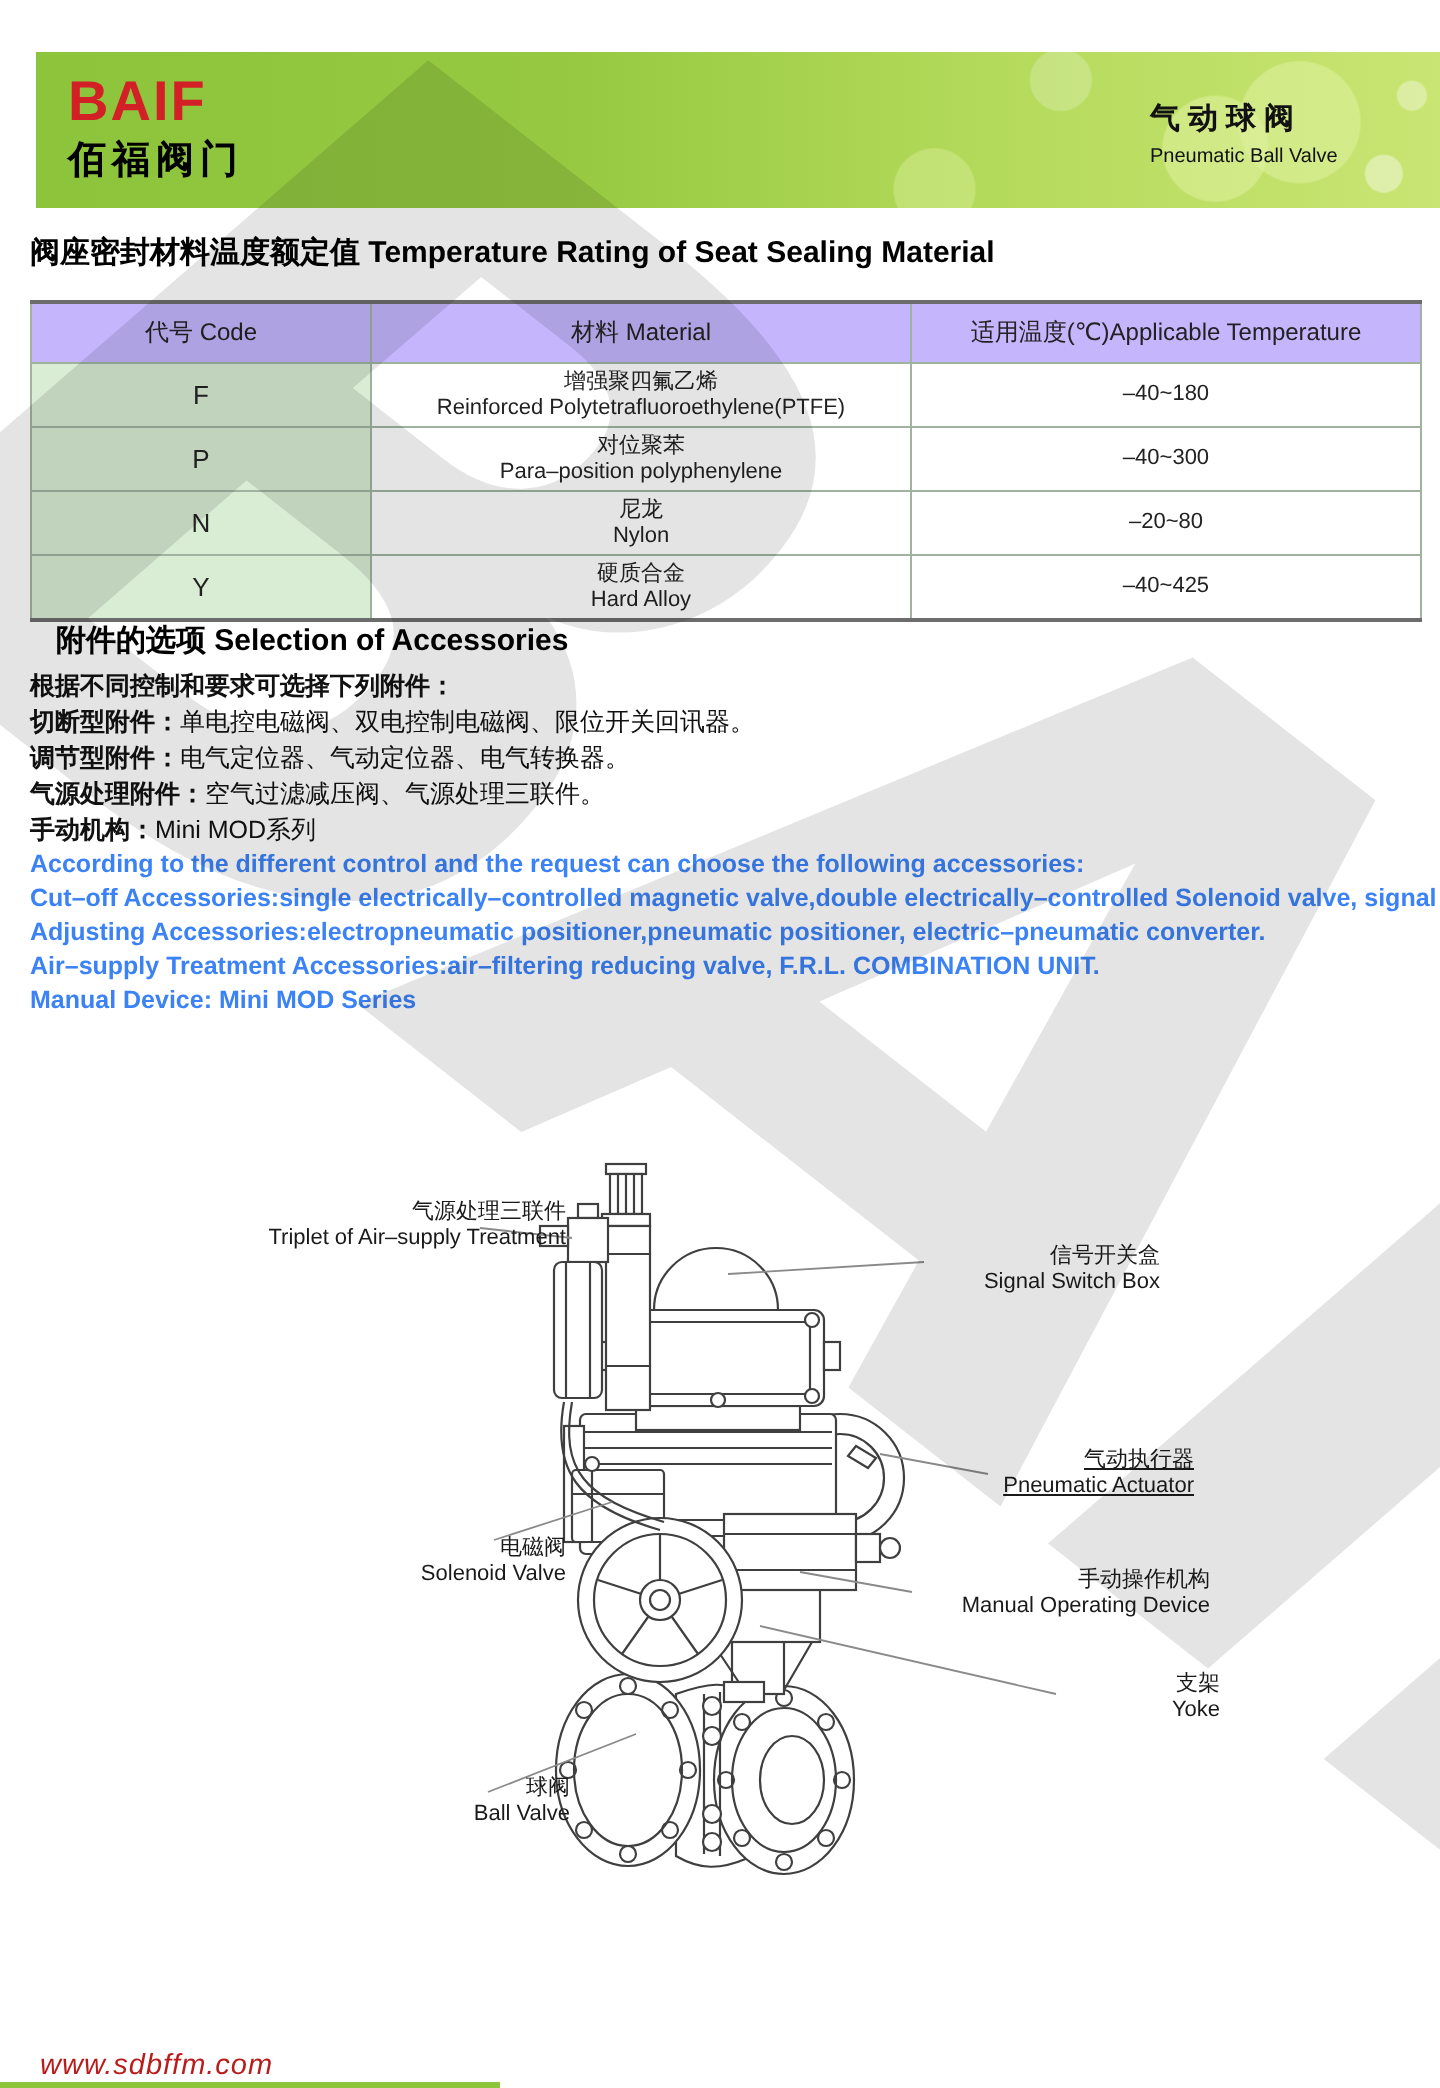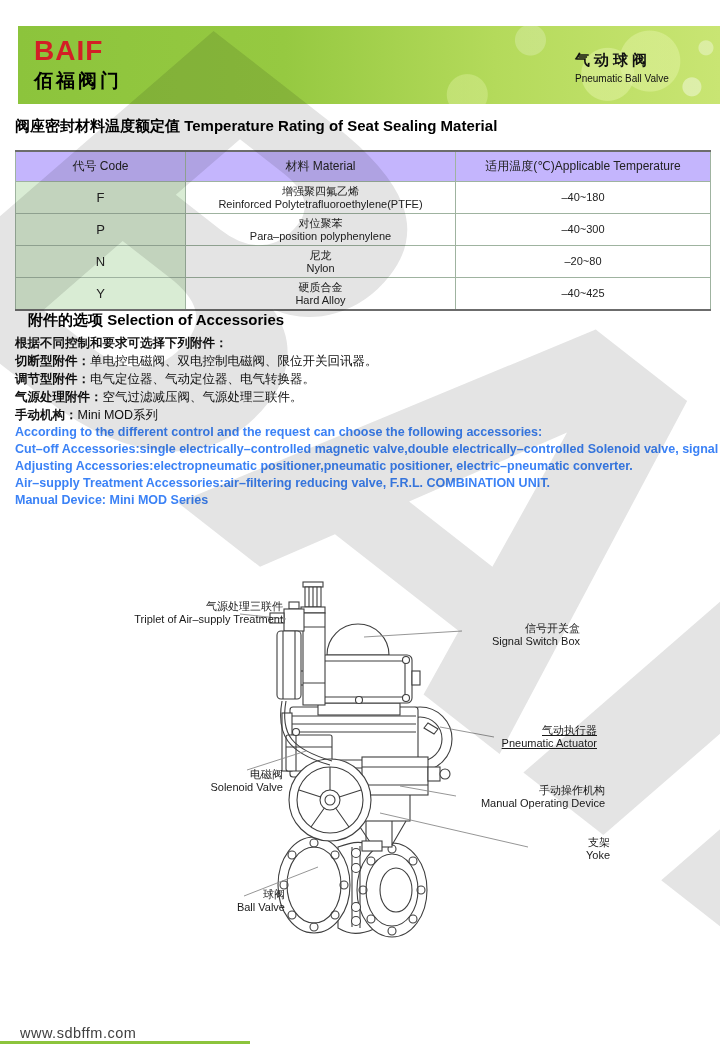--- a/index.html
+++ b/index.html
@@ -45,21 +45,21 @@
   
   .diagram{position:absolute;left:0;top:555px;width:720px;height:430px;}
   .dlabel{position:absolute;font-size:11px;line-height:13px;text-align:right;color:#1a1a1a;}
 
   
   .watermark{position:absolute;left:-90px;top:60px;width:1200px;
     font:italic 900 540px "DejaVu Sans",sans-serif;color:#cdcdcd;
     letter-spacing:-26px;transform:rotate(38deg);transform-origin:330px 330px;
     mix-blend-mode:multiply;opacity:0.55;pointer-events:none;z-index:6;line-height:1;}
 
-  .footer{position:absolute;left:20px;top:1025px;font-size:14.5px;color:#404040;letter-spacing:0.5px;}
+  .footer{position:absolute;left:20px;top:1025px;font-size:14.5px;color:#b91c1c;letter-spacing:0.5px;font-style:italic;}
   .footer-line{position:absolute;left:0;top:1041px;width:250px;height:3px;background:#8cc43c;}
 
   svg .ln{fill:none;stroke:#3f3f3f;stroke-width:1.1;}
   svg .wf{fill:#fff;stroke:#3f3f3f;stroke-width:1.1;}
   svg .leader{fill:none;stroke:#8a8a8a;stroke-width:0.9;}
 </style>
 </head>
 <body>
 
 <div class="page">

